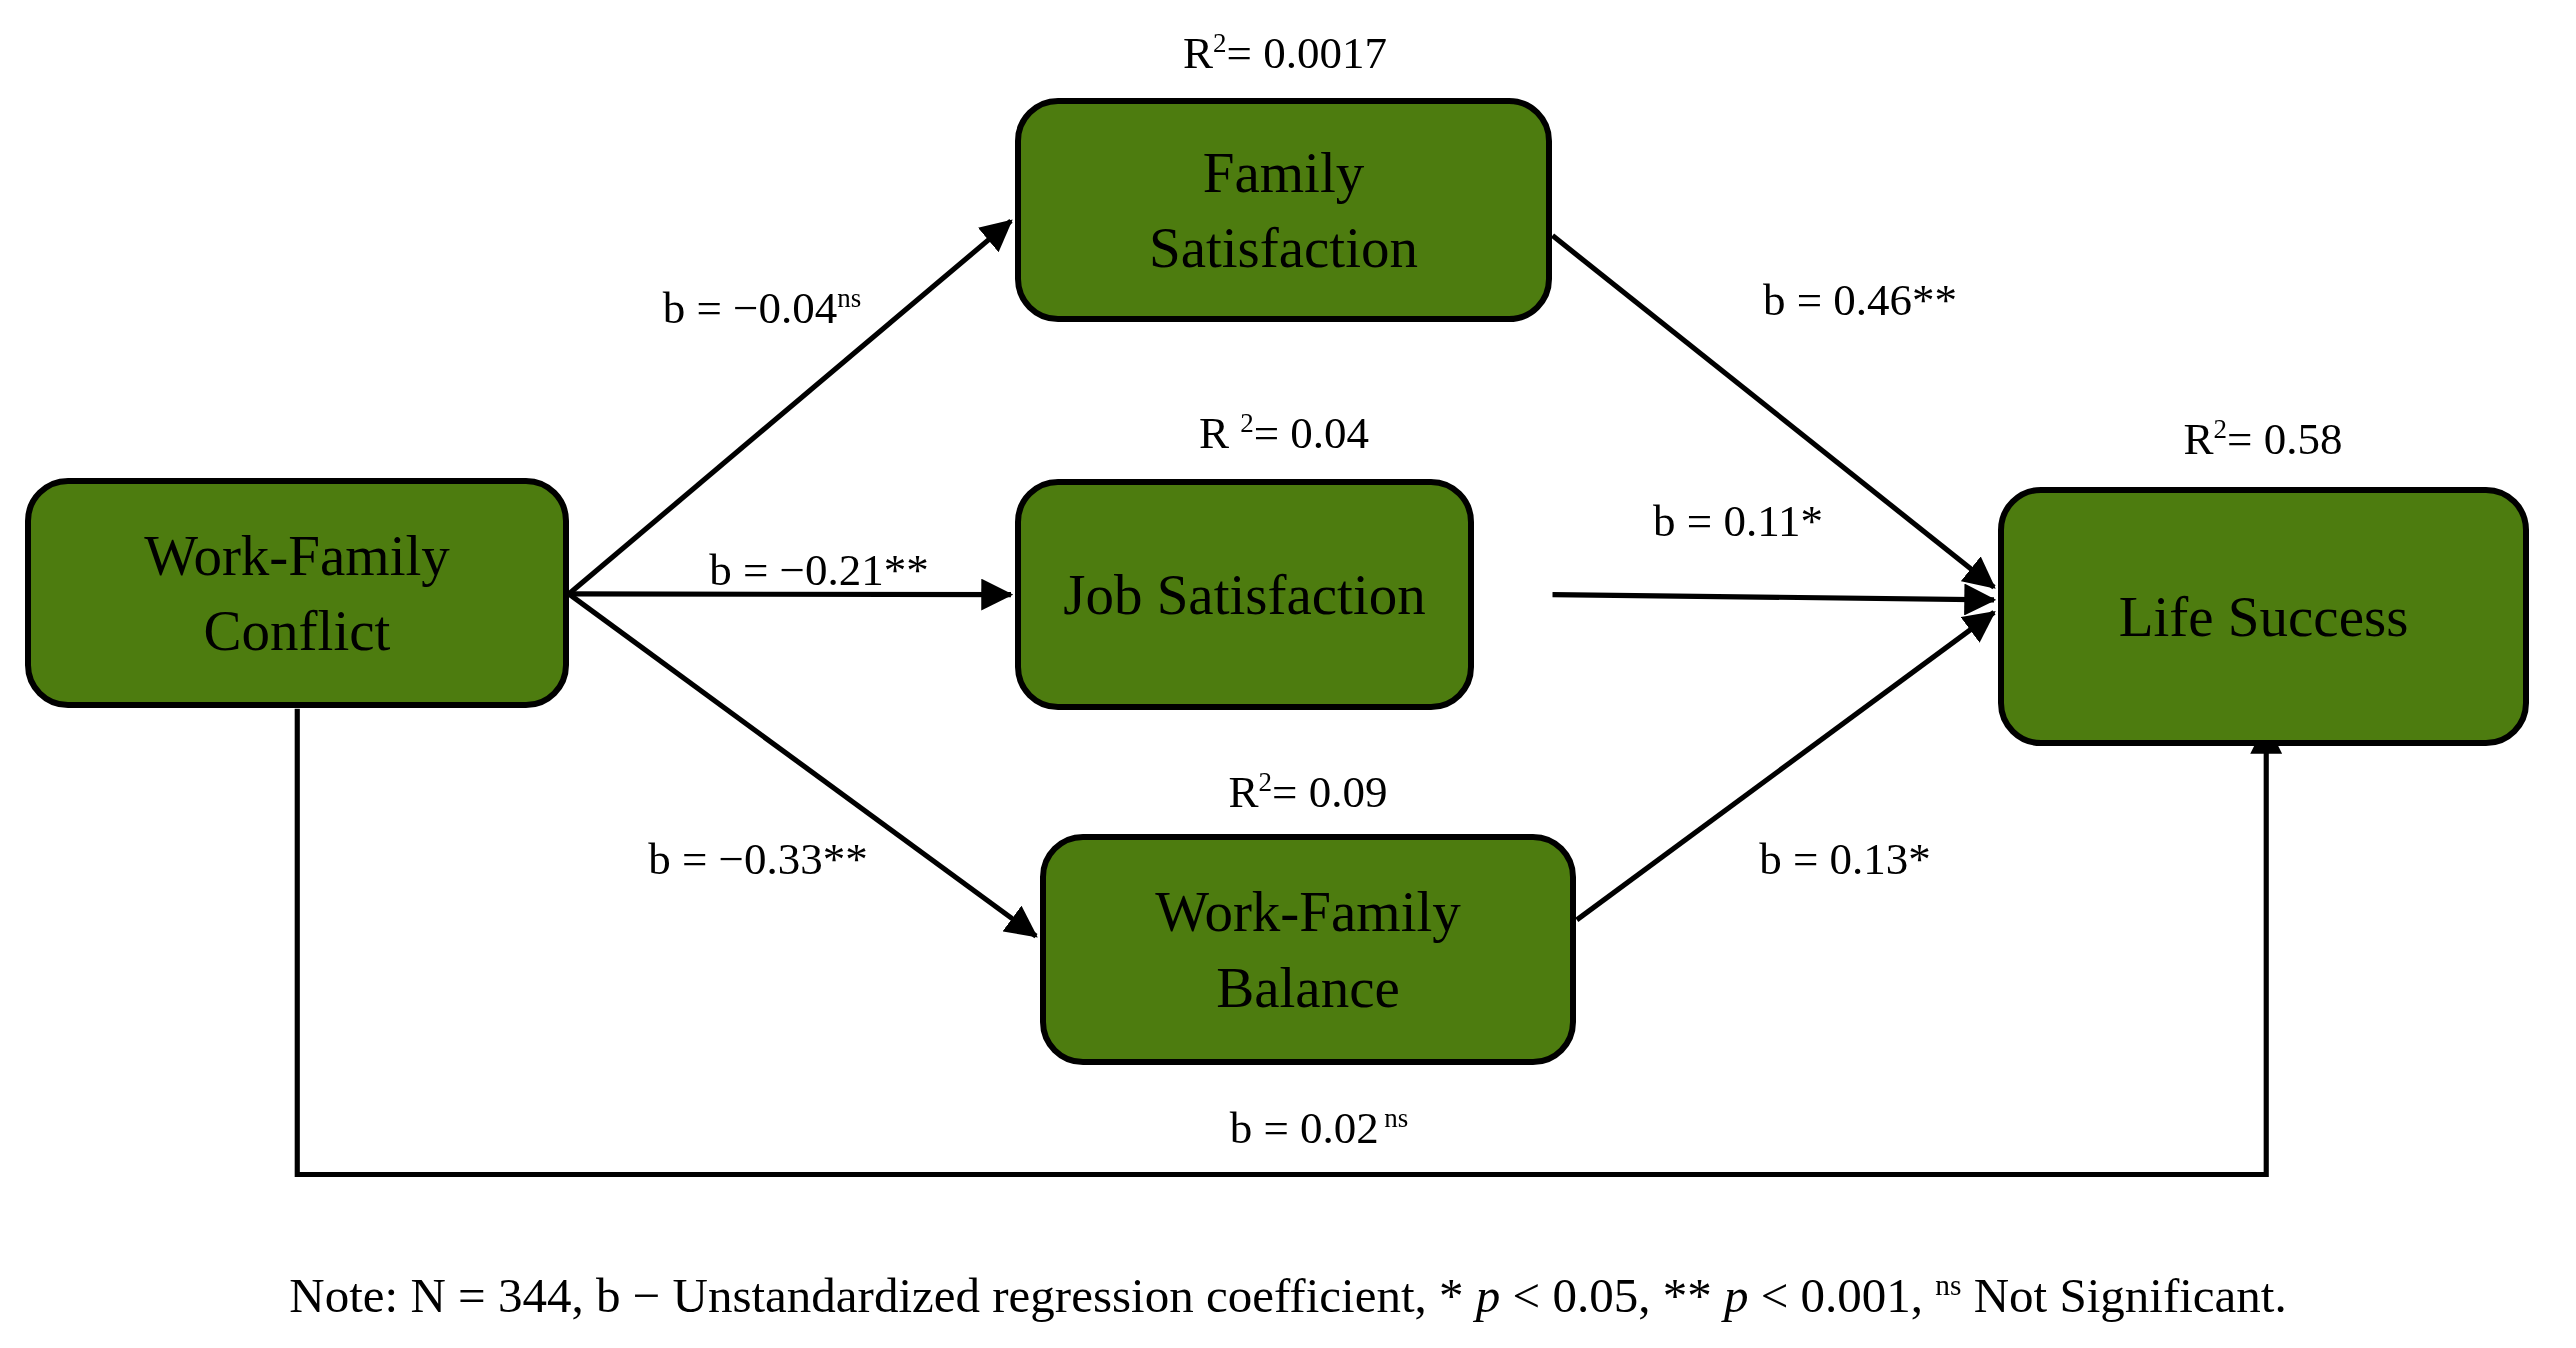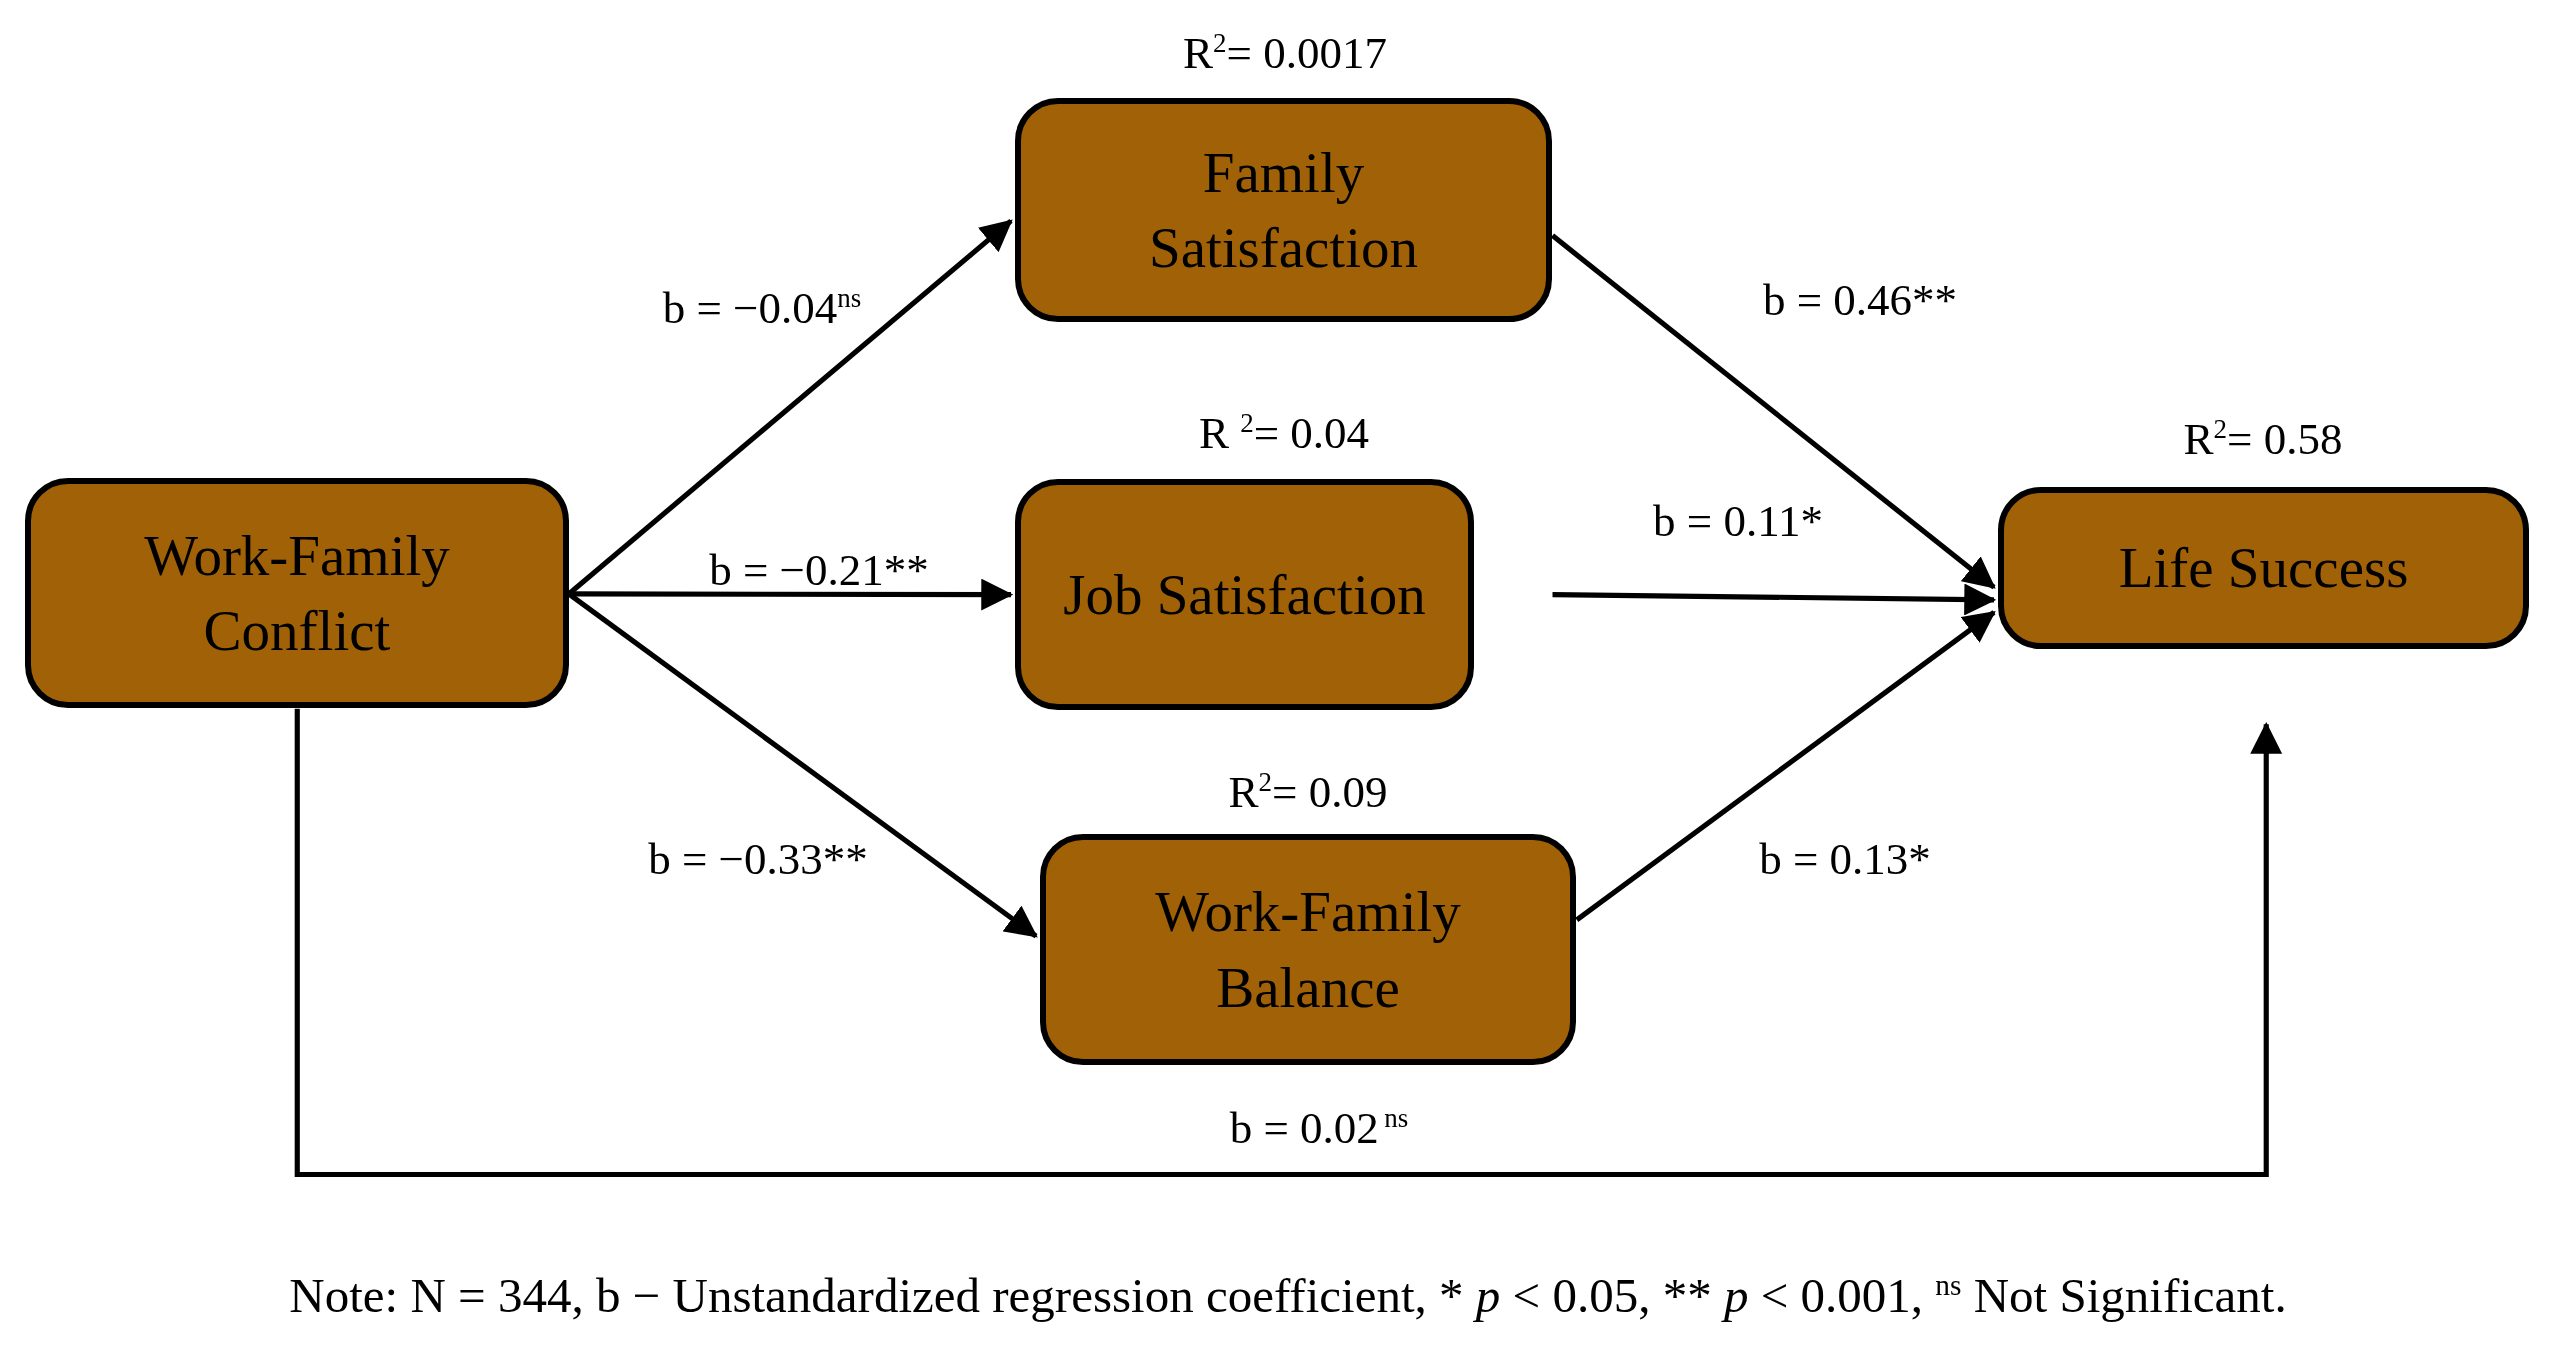--- a/index.html
+++ b/index.html
@@ -7,21 +7,21 @@
     position:relative;
     width:2576px;height:1349px;
     background:#ffffff;
     font-family:"Liberation Serif", serif;
     color:#000;
     overflow:hidden;
   }
   .wires{position:absolute;left:0;top:0;width:2576px;height:1349px;}
   .node{
     position:absolute;box-sizing:border-box;
-    background:#a16207;border:6.6px solid #000;border-radius:43px;
+    background:#4d7c0f;border:6.6px solid #000;border-radius:43px;
     display:flex;align-items:center;justify-content:center;
     text-align:center;font-size:57px;line-height:1.32;
   }
   .lbl{
     position:absolute;transform:translate(-50%,-50%);
     font-size:45px;white-space:nowrap;
   }
   .sup{font-size:0.6em;vertical-align:super;line-height:0;}
   .gap{margin-left:0.2em;}
   .note{
@@ -63,21 +63,21 @@
 
   <div class="node" style="left:1015px;top:479px;width:459px;height:231px;">
     <span>Job Satisfaction</span>
   </div>
 
   <div class="node" style="left:1040px;top:834px;width:536px;height:231px;">
     <span><span>Work-Family</span><br>
     <span>Balance</span></span>
   </div>
 
-  <div class="node" style="left:1998px;top:487px;width:531px;height:162px;">
+  <div class="node" style="left:1998px;top:487px;width:531px;height:259px;">
     <span>Life Success</span>
   </div>
 
   <div class="lbl" style="left:1285px;top:53px;"><span>R</span><span class="sup">2</span><span>= 0.0017</span></div>
 
   <div class="lbl" style="left:1284px;top:433px;"><span>R </span><span class="sup">2</span><span>= 0.04</span></div>
 
   <div class="lbl" style="left:1308px;top:792px;"><span>R</span><span class="sup">2</span><span>= 0.09</span></div>
 
   <div class="lbl" style="left:2263px;top:439px;"><span>R</span><span class="sup">2</span><span>= 0.58</span></div>

